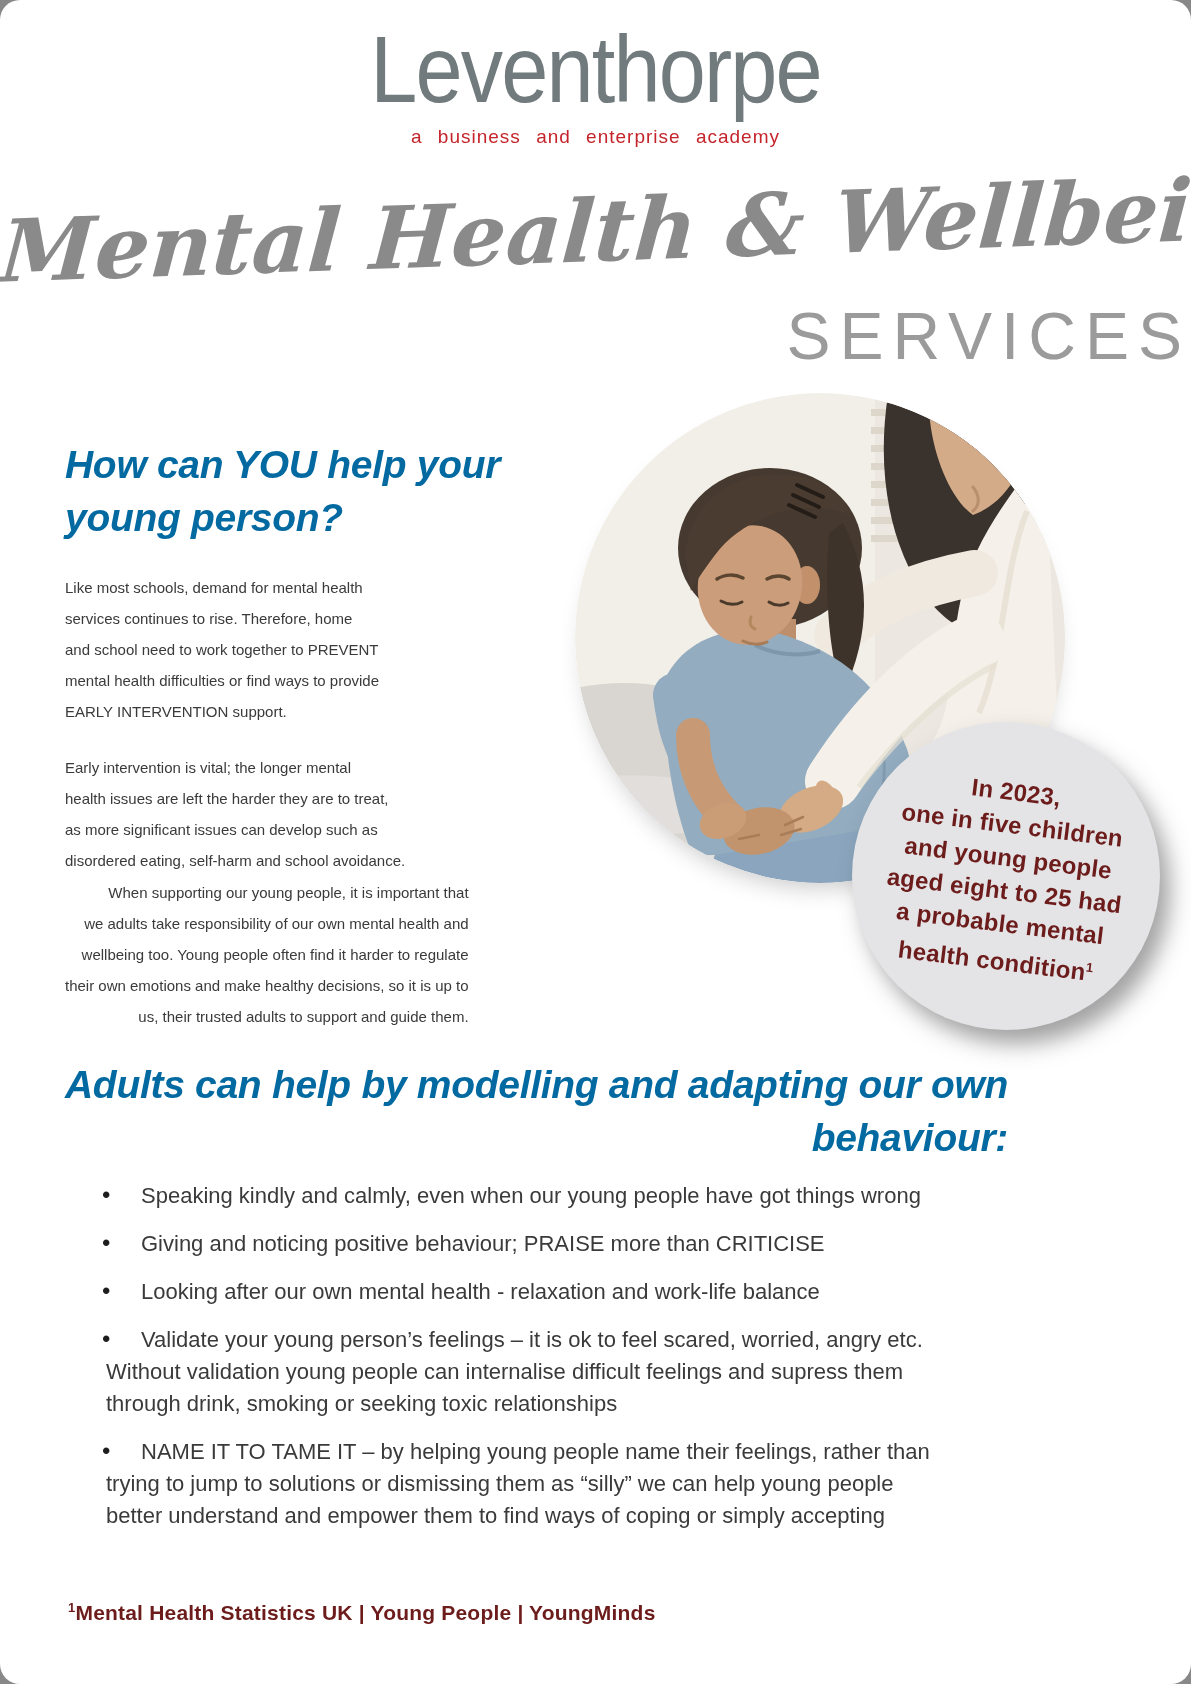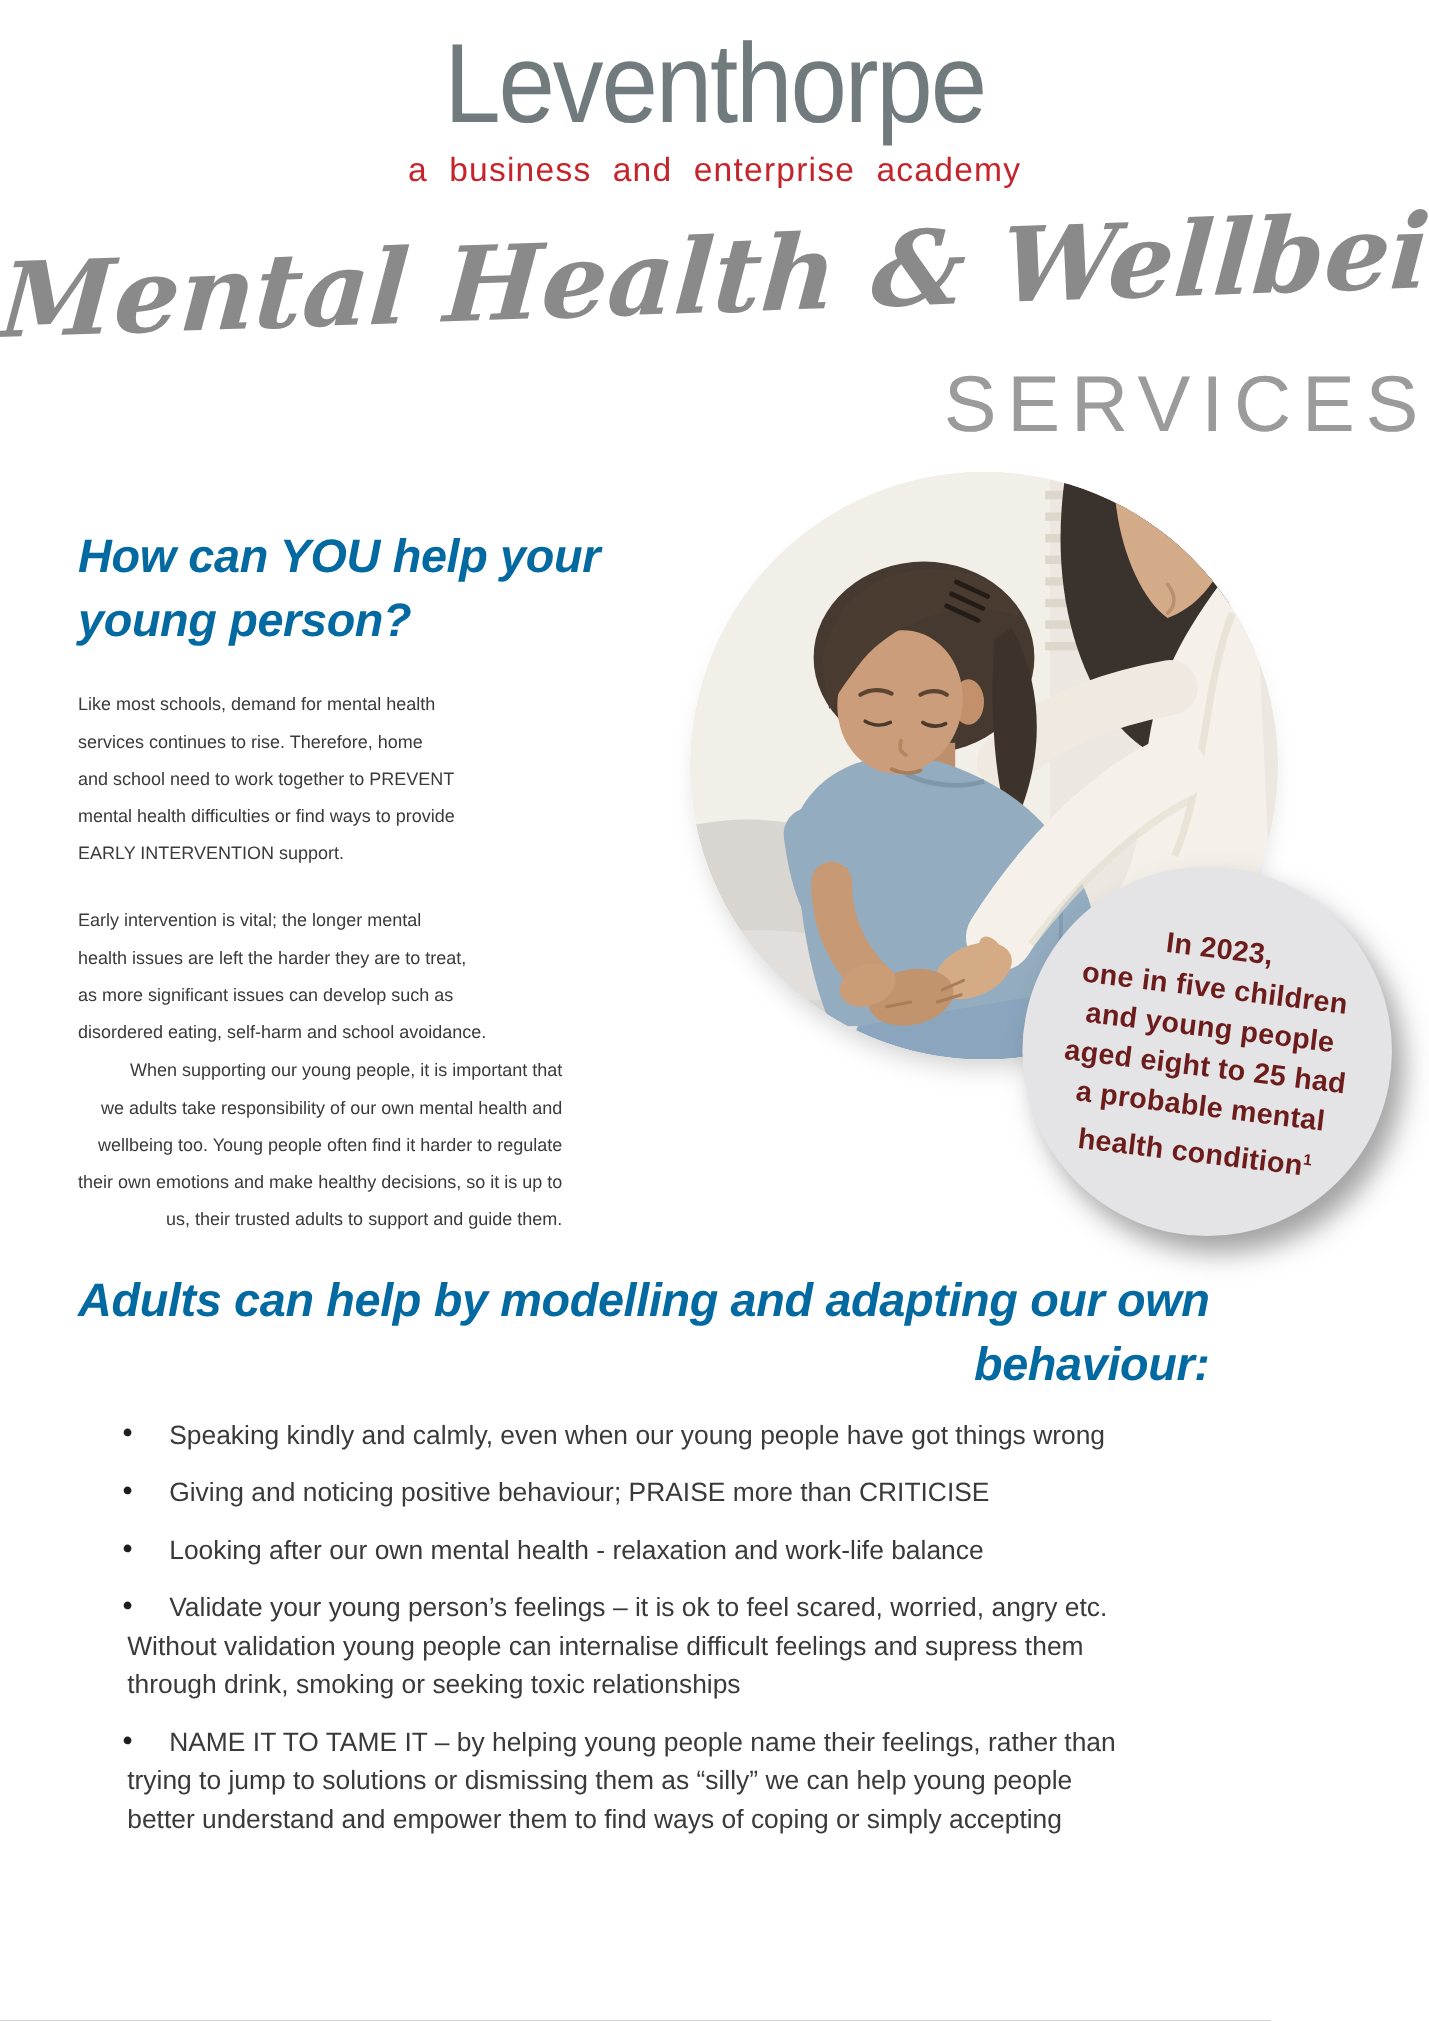--- a/index.html
+++ b/index.html
@@ -1,32 +1,33 @@
 <!DOCTYPE html>
 <html style="--logo-gray: #717b7d; --logo-red: #c5242b; --title-gray: #8a8a8a; --services-gray: #9b9b9b; --body-text: #3a3a3a; --maroon: #6d1c1c; --badge-bg: #e4e4e6;"><head>
 <meta charset="utf-8">
 <style>
   html,body { margin:0; padding:0; background:#888; }
   .page {
     position:relative; width:1191px; height:1684px; margin:0 auto;
     background:#ffffff; overflow:hidden;
     font-family:"Liberation Sans", sans-serif;
     color:#3a3a3a;
+    border-radius:20px;
   }
   
   .logo {
     position:absolute; top:20px; left:0; width:100%;
     text-align:center; font-size:94px; line-height:100px;
     font-weight:400; letter-spacing:-2px;
     color:var(--logo-gray,#717b7d);
     transform:scaleX(.90);
   }
   .tagline {
     position:absolute; top:126px; left:0; width:100%;
-    text-align:center; font-size:28px; letter-spacing:1px; word-spacing:9px;
+    text-align:center; font-size:19px; letter-spacing:1px; word-spacing:9px;
     color:var(--logo-red,#c5242b);
   }
   .script-title {
     position:absolute; top:166px; left:0; width:100%;
     text-align:center; white-space:nowrap;
     font-family:"DejaVu Serif", serif; font-style:italic; font-weight:bold;
     font-size:86px; line-height:130px;
     color:var(--title-gray,#8a8a8a);
     transform:rotate(-2deg) skewX(-6deg);
   }
@@ -234,14 +235,15 @@
 Without validation young people can internalise difficult feelings and supress them
 through drink, smoking or seeking toxic relationships</span>
       </div>
     <div class="bullet">
         <span class="btext">NAME IT TO TAME IT – by helping young people name their feelings, rather than
 trying to jump to solutions or dismissing them as “silly” we can help young people
 better understand and empower them to find ways of coping or simply accepting</span>
       </div>
   </div>
 
+  <div class="footnote"><sup>1</sup><span>Mental Health Statistics UK | Young People | YoungMinds</span></div>
 
 </div>
 
 </body></html>

